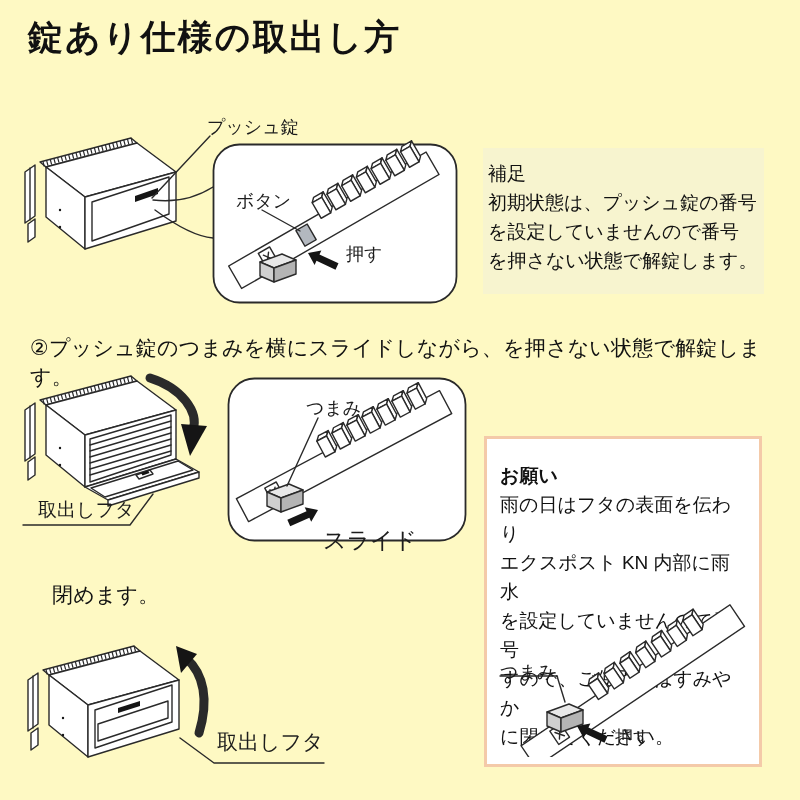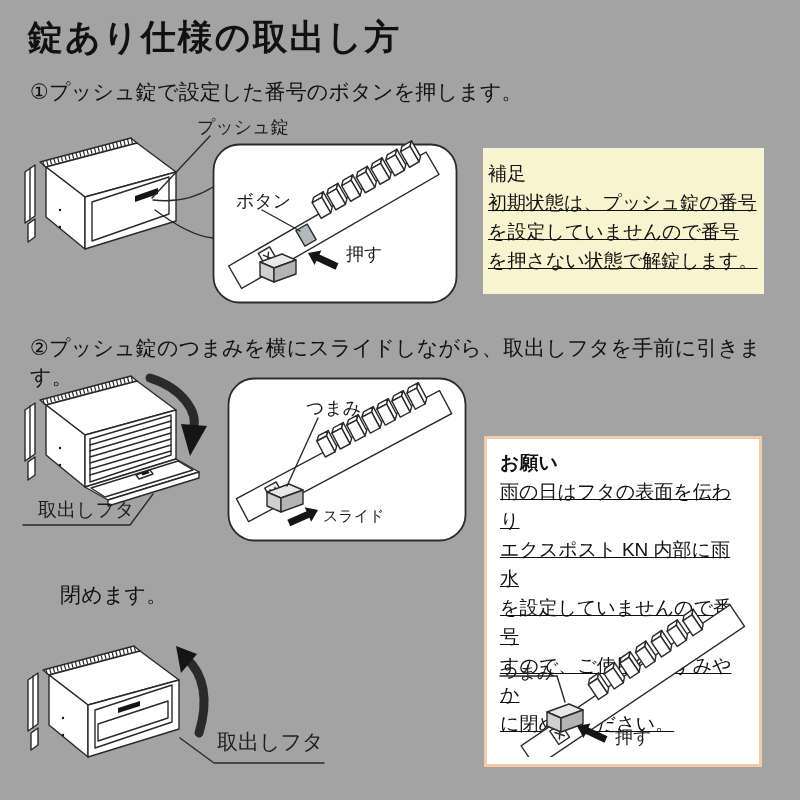--- a/index.html
+++ b/index.html
@@ -1,18 +1,18 @@
 <!DOCTYPE html>
 <html><head>
 <meta charset="utf-8">
 <style>
   html,body { margin:0; padding:0; background:#fff; }
   .page {
     position:relative; width:800px; height:800px; overflow:hidden;
-    background:#a3a3a3; color:#111;
+    background:#fef9c3; color:#111;
     font-family:"Liberation Sans","DejaVu Sans",sans-serif;
   }
   .title {
     position:absolute; left:28px; top:14px; margin:0;
     font-size:35px; font-weight:800; letter-spacing:2px; color:#111;
   }
   .step {
     position:absolute; left:30px; margin:0;
     font-size:21px; line-height:29px; letter-spacing:0.2px; color:#111;
   }
@@ -31,25 +31,25 @@
   .hatch { stroke-width:5.5; stroke-dasharray:1.2 2.6; stroke-linecap:butt; }
   .thick { stroke-width:9; }
   .supplement {
     position:absolute; left:483px; top:148px; width:281px; height:146px;
     box-sizing:border-box; padding:11px 5px;
     font-size:19px; line-height:29px; color:#111;
   }
   .request {
     position:absolute; left:484px; top:436px; width:278px; height:331px;
     box-sizing:border-box; border:3px solid #f4caa9; background:#fff;
-    padding:9px 13px; font-size:19px; line-height:29px; color:#111;
+    padding:22px 13px; font-size:19px; line-height:29px; color:#111;
   }
   .request .rq-title { font-weight:bold; }
-  .pre { white-space:pre-line;text-decoration:underline; }
-  .step3-line2 { margin-left:30px; }
+  .pre { white-space:pre-line; }
+  .step3-line2 { margin-left:22px; }
   .boxlbl { position:absolute; font-size:18px; white-space:nowrap; color:#1c1c1c; }
 </style>
 </head>
 <body>
 
 <div class="page">
 
   <svg width="0" height="0" style="position:absolute">
     <defs>
       <g id="pbtn">
@@ -68,21 +68,20 @@
         <polygon class="g3" points="14,14 36,6 36,20 14,28"></polygon>
       </g>
       <g id="barw">
         <polygon class="dk" points="0,0 -11,-8 -11,-3.5 -32,-3.5 -32,3.5 -11,3.5 -11,8"></polygon>
       </g>
     </defs>
   </svg>
 
   <h1 class="title">錠あり仕様の取出し方</h1>
 
-  <p class="step" style="top:77px">①プッシュ錠で設定した番号のボタンを押します。</p>
 
   <div class="fig" style="top:110px">
     <svg width="470" height="225" viewBox="0 0 470 225">
 
       <g>
         <polygon class="wf" points="25,62 35,55 35,106 25,113"></polygon>
         <line x1="30" y1="58" x2="30" y2="110"></line>
         <polygon class="wf" points="28,114 35,109 35,127 28,132"></polygon>
         <polygon class="wf" points="40,52 131,28 137,33 46,57"></polygon>
         <line class="hatch" x1="43" y1="54" x2="134" y2="30"></line>
@@ -112,32 +111,32 @@
           <use href="#pbtn" x="177"></use>
           <use href="#pbtn" x="194"></use>
       </g>
       <use href="#knob" x="260" y="144"></use>
       <line x1="262" y1="100" x2="300" y2="121"></line>
       <g transform="translate(308,143) rotate(-155)">
           <use href="#barw"></use>
         </g>
     </svg>
   </div>
-  <div class="lbl" style="left:197px; top:117px">プッシュ錠</div>
+  <div class="lbl" style="left:207px; top:117px">プッシュ錠</div>
   <div class="lbl" style="left:236px; top:191px">ボタン</div>
   <div class="lbl" style="left:346px; top:244px">押す</div>
 
   <aside class="supplement" style="background:#f7f4cf">
     <div>補足</div>
     <div class="pre">初期状態は、プッシュ錠の番号
 を設定していませんので番号
 を押さない状態で解錠します。</div>
   </aside>
 
-  <p class="step" style="top:333px">②プッシュ錠のつまみを横にスライドしながら、取出しフタを手前に引きます。</p>
+  <p class="step" style="top:333px">②プッシュ錠のつまみを横にスライドしながら、を押さない状態で解錠します。</p>
 
   <div class="fig" style="top:368px">
     <svg width="480" height="210" viewBox="0 0 480 210">
 
       <g>
         <polygon class="wf" points="25,42 35,35 35,86 25,93"></polygon>
         <line x1="30" y1="38" x2="30" y2="90"></line>
         <polygon class="wf" points="28,94 35,89 35,107 28,112"></polygon>
         <polygon class="wf" points="40,32 131,8 137,13 46,37"></polygon>
         <line class="hatch" x1="43" y1="34" x2="134" y2="10"></line>
@@ -179,21 +178,21 @@
           <use href="#pbtn" x="188"></use>
       </g>
       <use href="#knob" x="267" y="116"></use>
       <line x1="318" y1="50" x2="287" y2="118"></line>
       <g transform="translate(318,142) rotate(-24)">
           <use href="#barw"></use>
         </g>
     </svg>
   </div>
   <div class="lbl" style="left:306px; top:398px">つまみ</div>
-  <div class="lbl" style="left:323px; top:506px; font-size:15px">スライド</div>
+  <div class="lbl" style="left:323px; top:530px; font-size:23px">スライド</div>
   <div class="lbl" style="left:38px; top:500px; font-size:19px">取出しフタ</div>
 
   <aside class="request">
     <div class="rq-title">お願い</div>
     <div class="pre">雨の日はフタの表面を伝わり
 エクスポスト KN 内部に雨水
 を設定していませんので番号
 すので、ご使用後はすみやか
 に閉めてください。</div>
     <svg style="position:absolute; left:4px; top:158px" width="258" height="160" viewBox="0 0 258 160">

